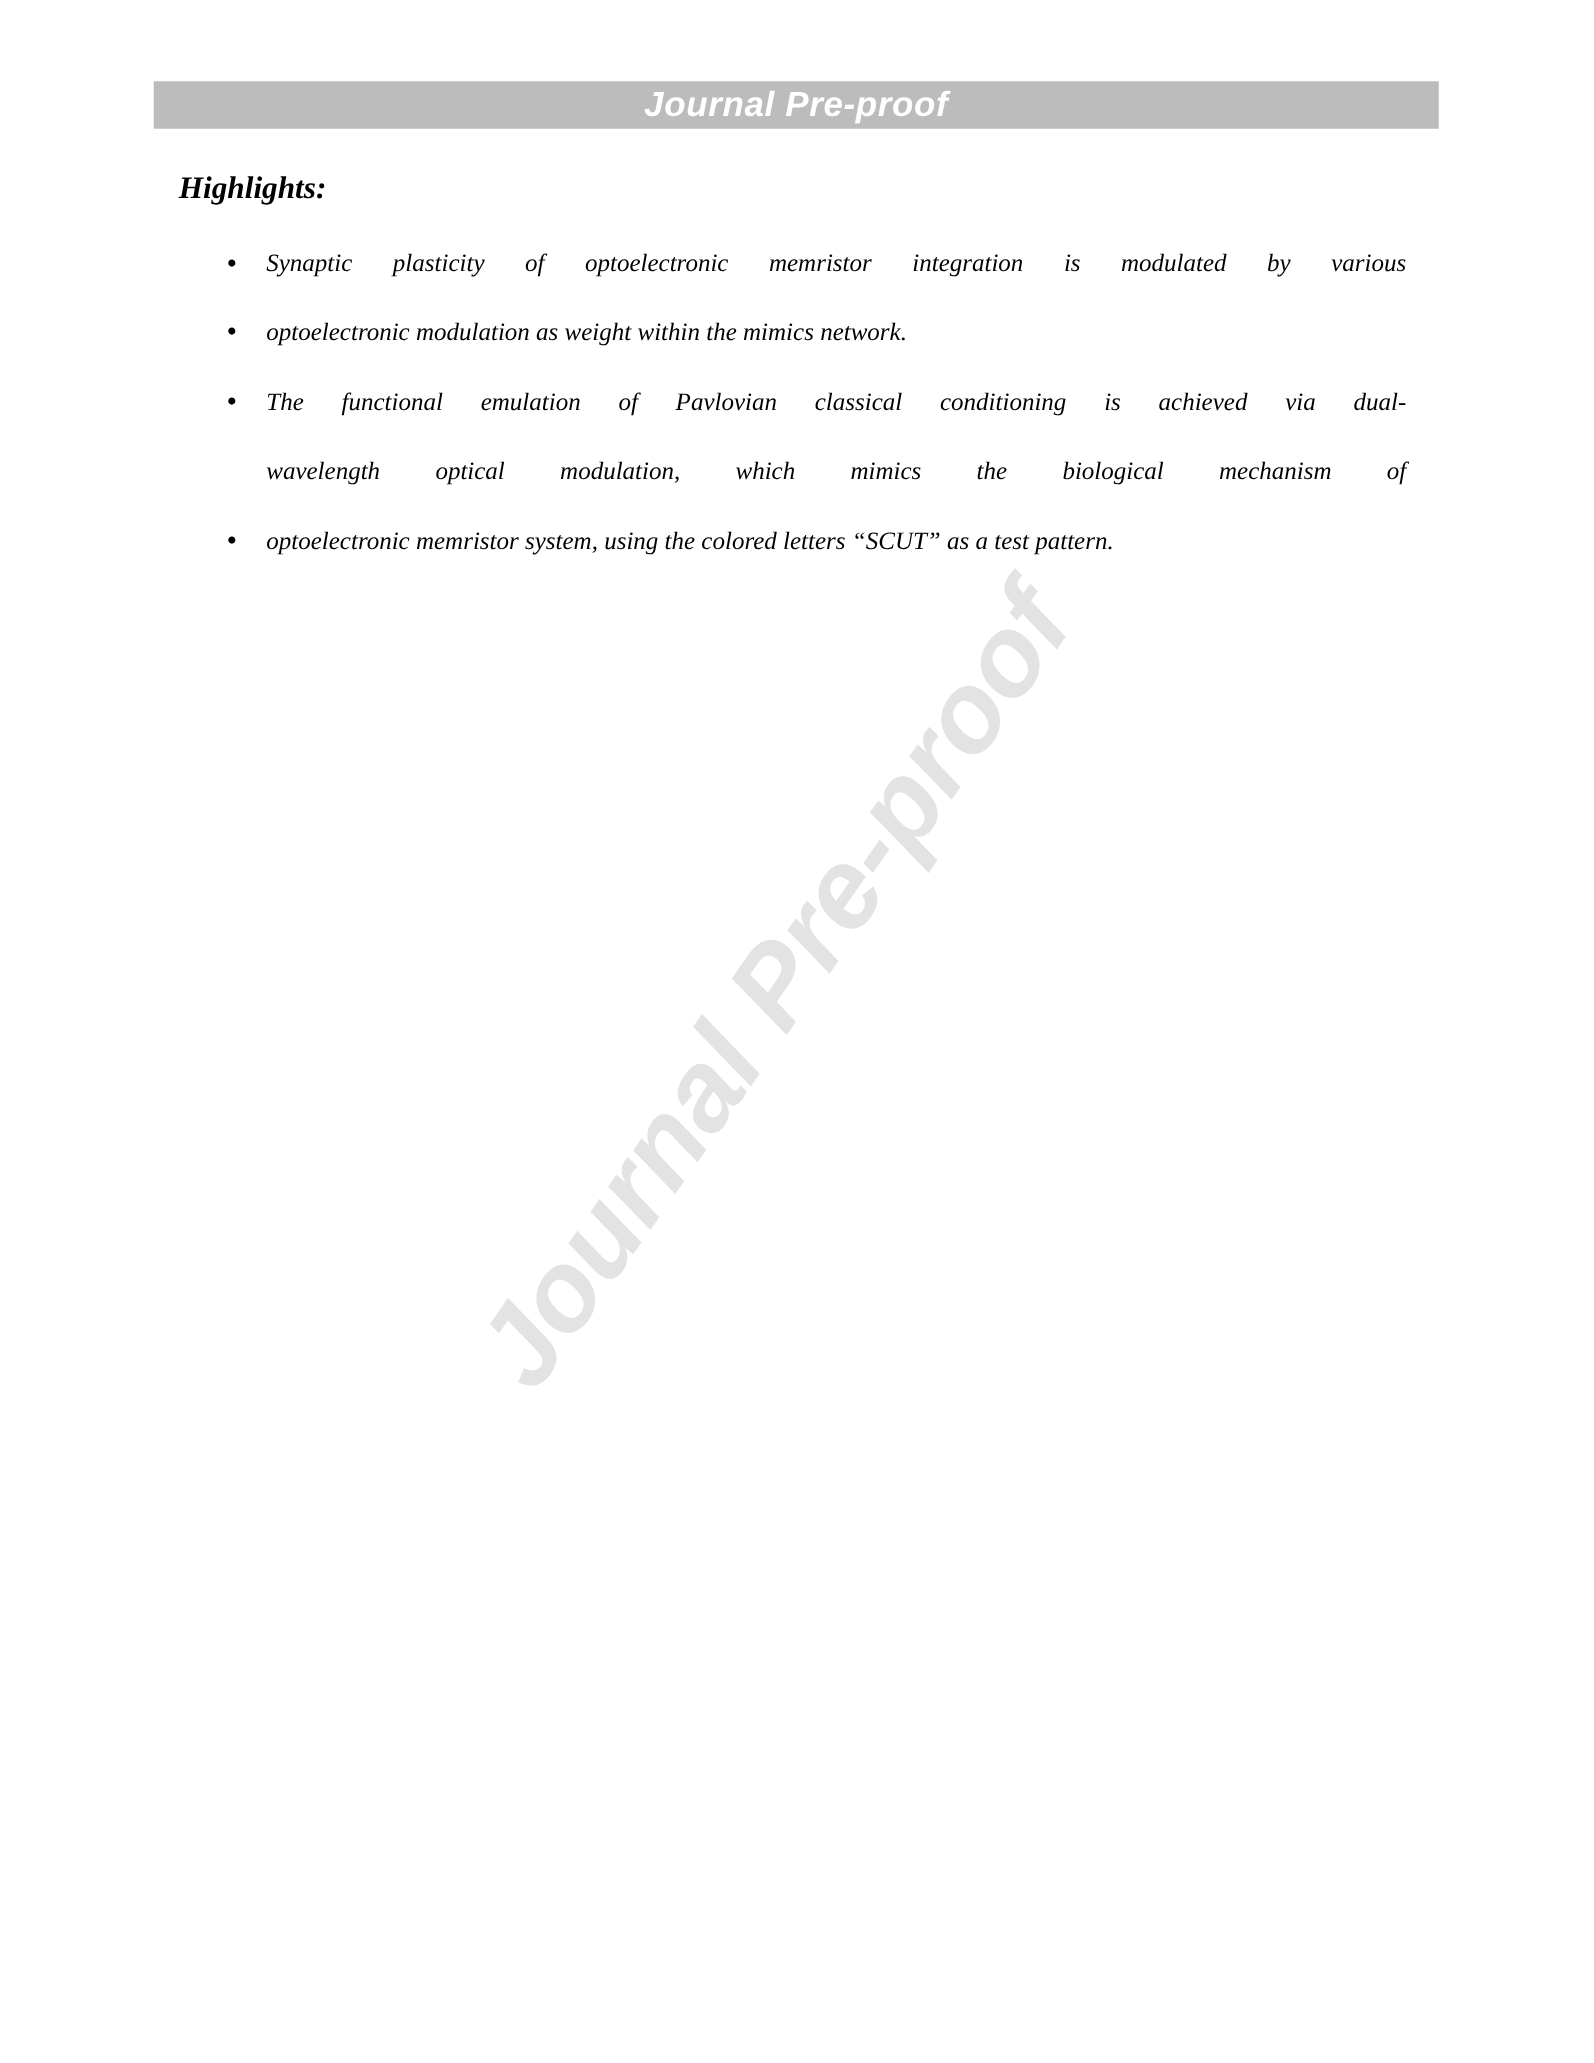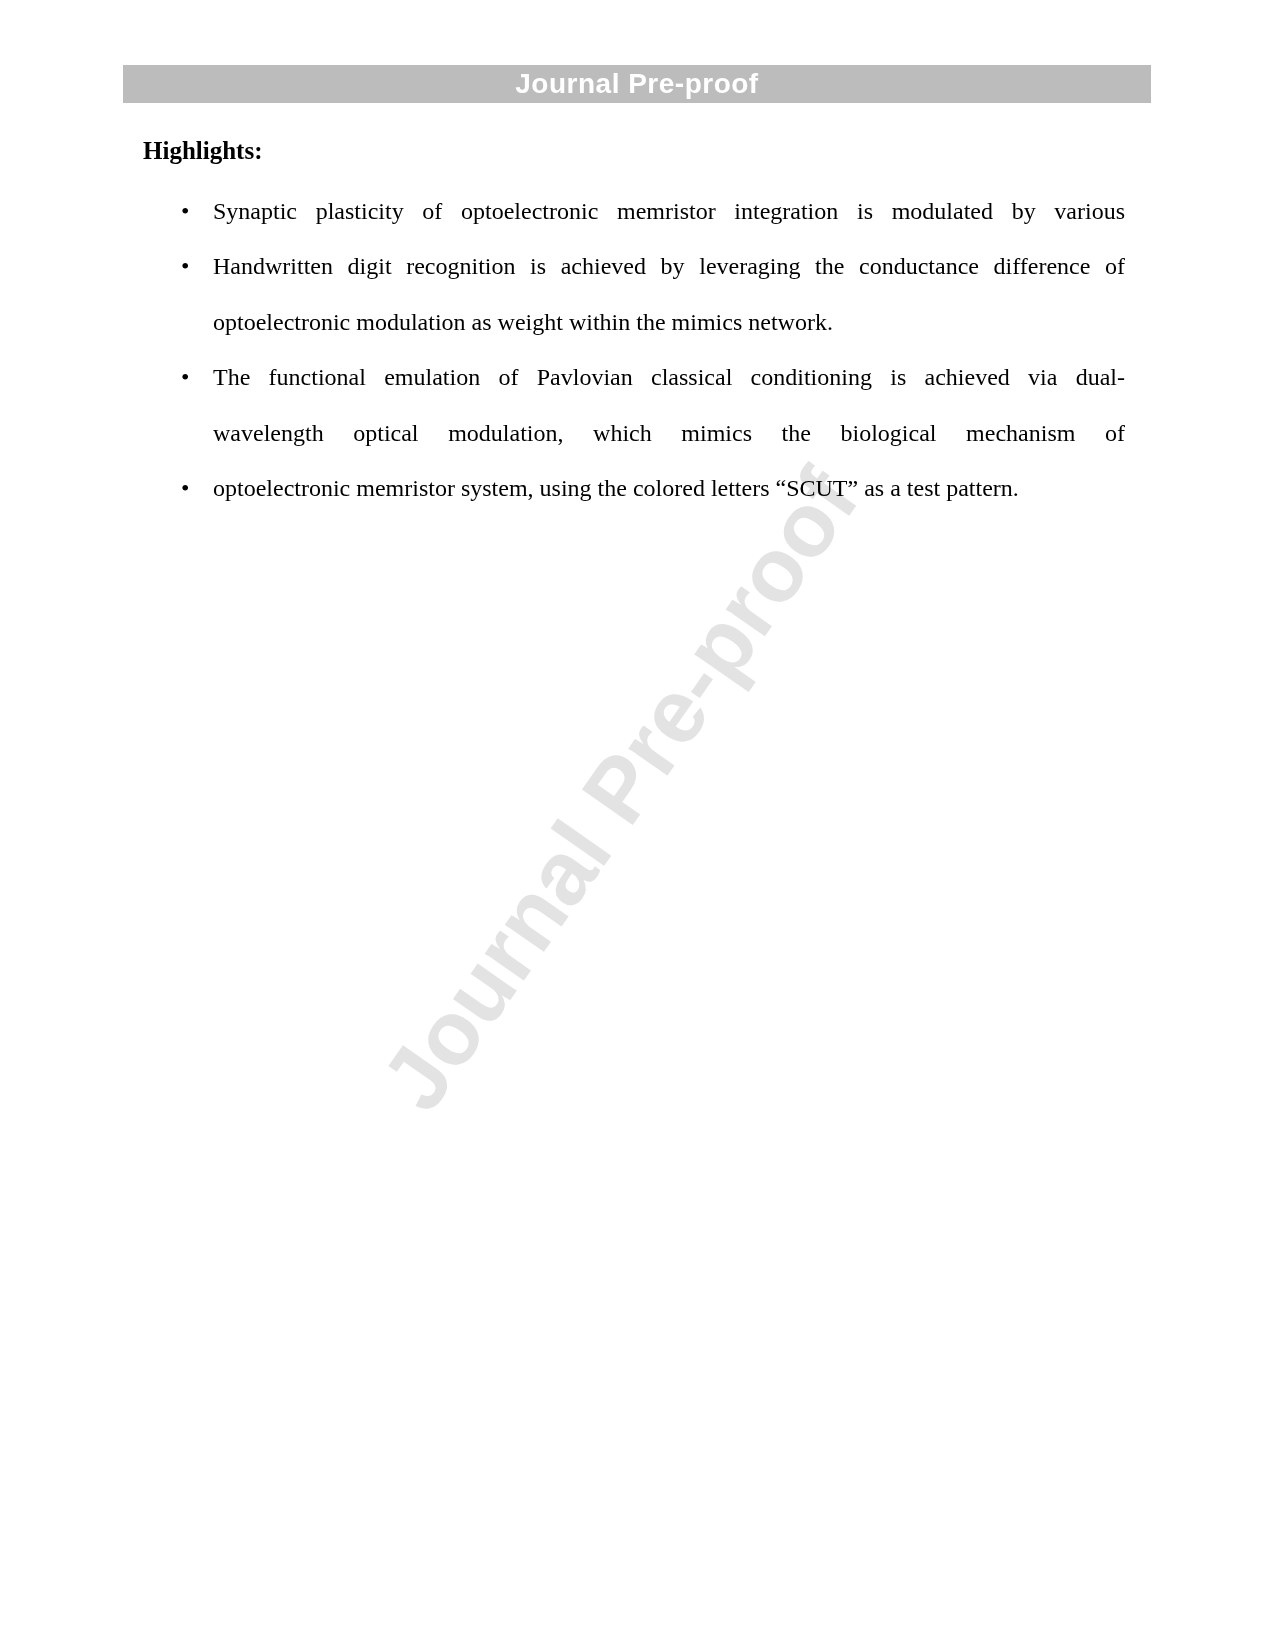--- a/index.html
+++ b/index.html
@@ -8,20 +8,21 @@
     background: #ffffff;
   }
   .page {
     position: relative;
     width: 1166px;
     height: 1650px;
     background: #ffffff;
     overflow: hidden;
     font-family: "Liberation Serif", serif;
     color: #000000;
+    font-style: italic;
   }
   
   .banner {
     position: absolute;
     left: 123px;
     top: 65px;
     width: 1028px;
     height: 38px;
     background: #bcbcbc;
     display: flex;
@@ -83,21 +84,21 @@
   .bullet-marker {
     position: absolute;
     left: 0px;
     top: 0px;
     width: 20px;
     line-height: 55.4px;
     font-size: 24px;
     text-align: left;
   }
   .line {
-    font-size: 24px;
+    font-size: 20px;
     line-height: 55.4px;
     height: 55.4px;
     white-space: normal;
     text-align: left;
   }
   .line.stretch {
     text-align: justify;
     text-align-last: justify;
   }
 </style>
@@ -118,21 +119,20 @@
 
     <div class="bullets">
 
       <div class="bullet">
         <span class="bullet-marker">•</span>
         <div class="line stretch">Synaptic plasticity of optoelectronic memristor integration is modulated by various</div>
       </div>
 
       <div class="bullet">
         <span class="bullet-marker">•</span>
-        <div class="line stretch">Handwritten digit recognition is achieved by leveraging the conductance difference of</div>
         <div class="line">optoelectronic modulation as weight within the mimics network.</div>
       </div>
 
       <div class="bullet">
         <span class="bullet-marker">•</span>
         <div class="line stretch">The functional emulation of Pavlovian classical conditioning is achieved via dual-</div>
         <div class="line stretch">wavelength optical modulation, which mimics the biological mechanism of</div>
       </div>
 
       <div class="bullet">

